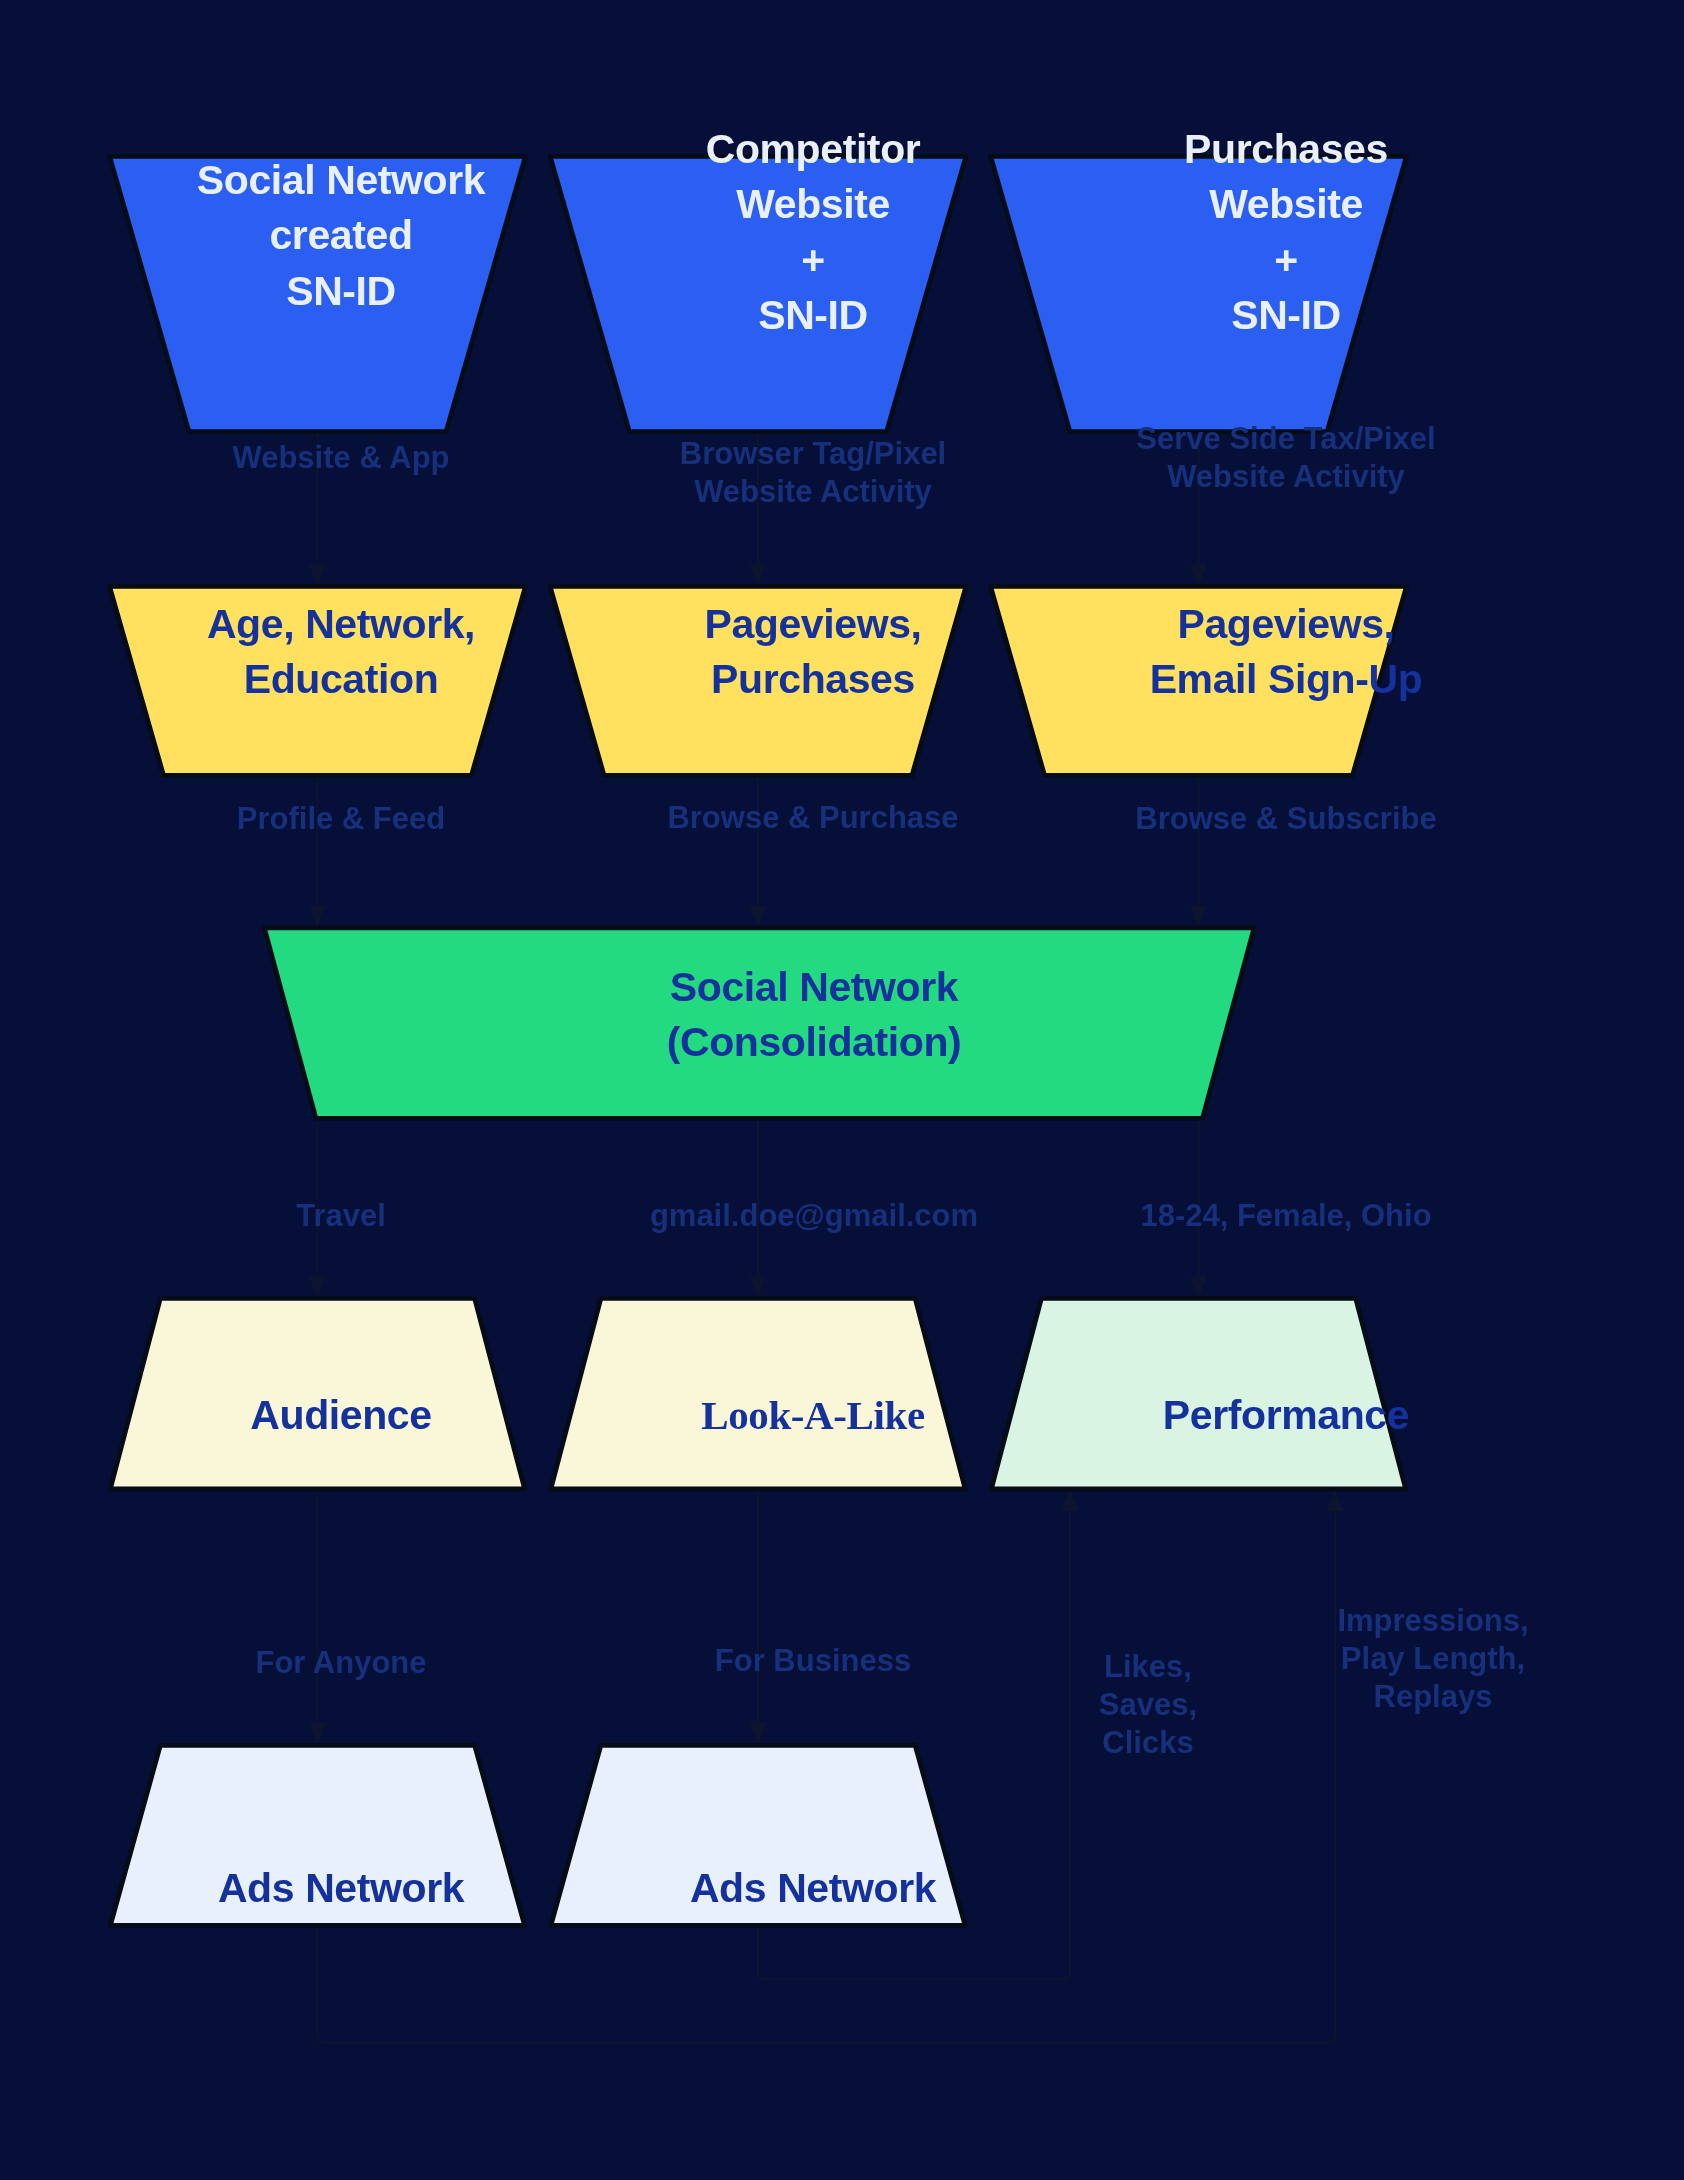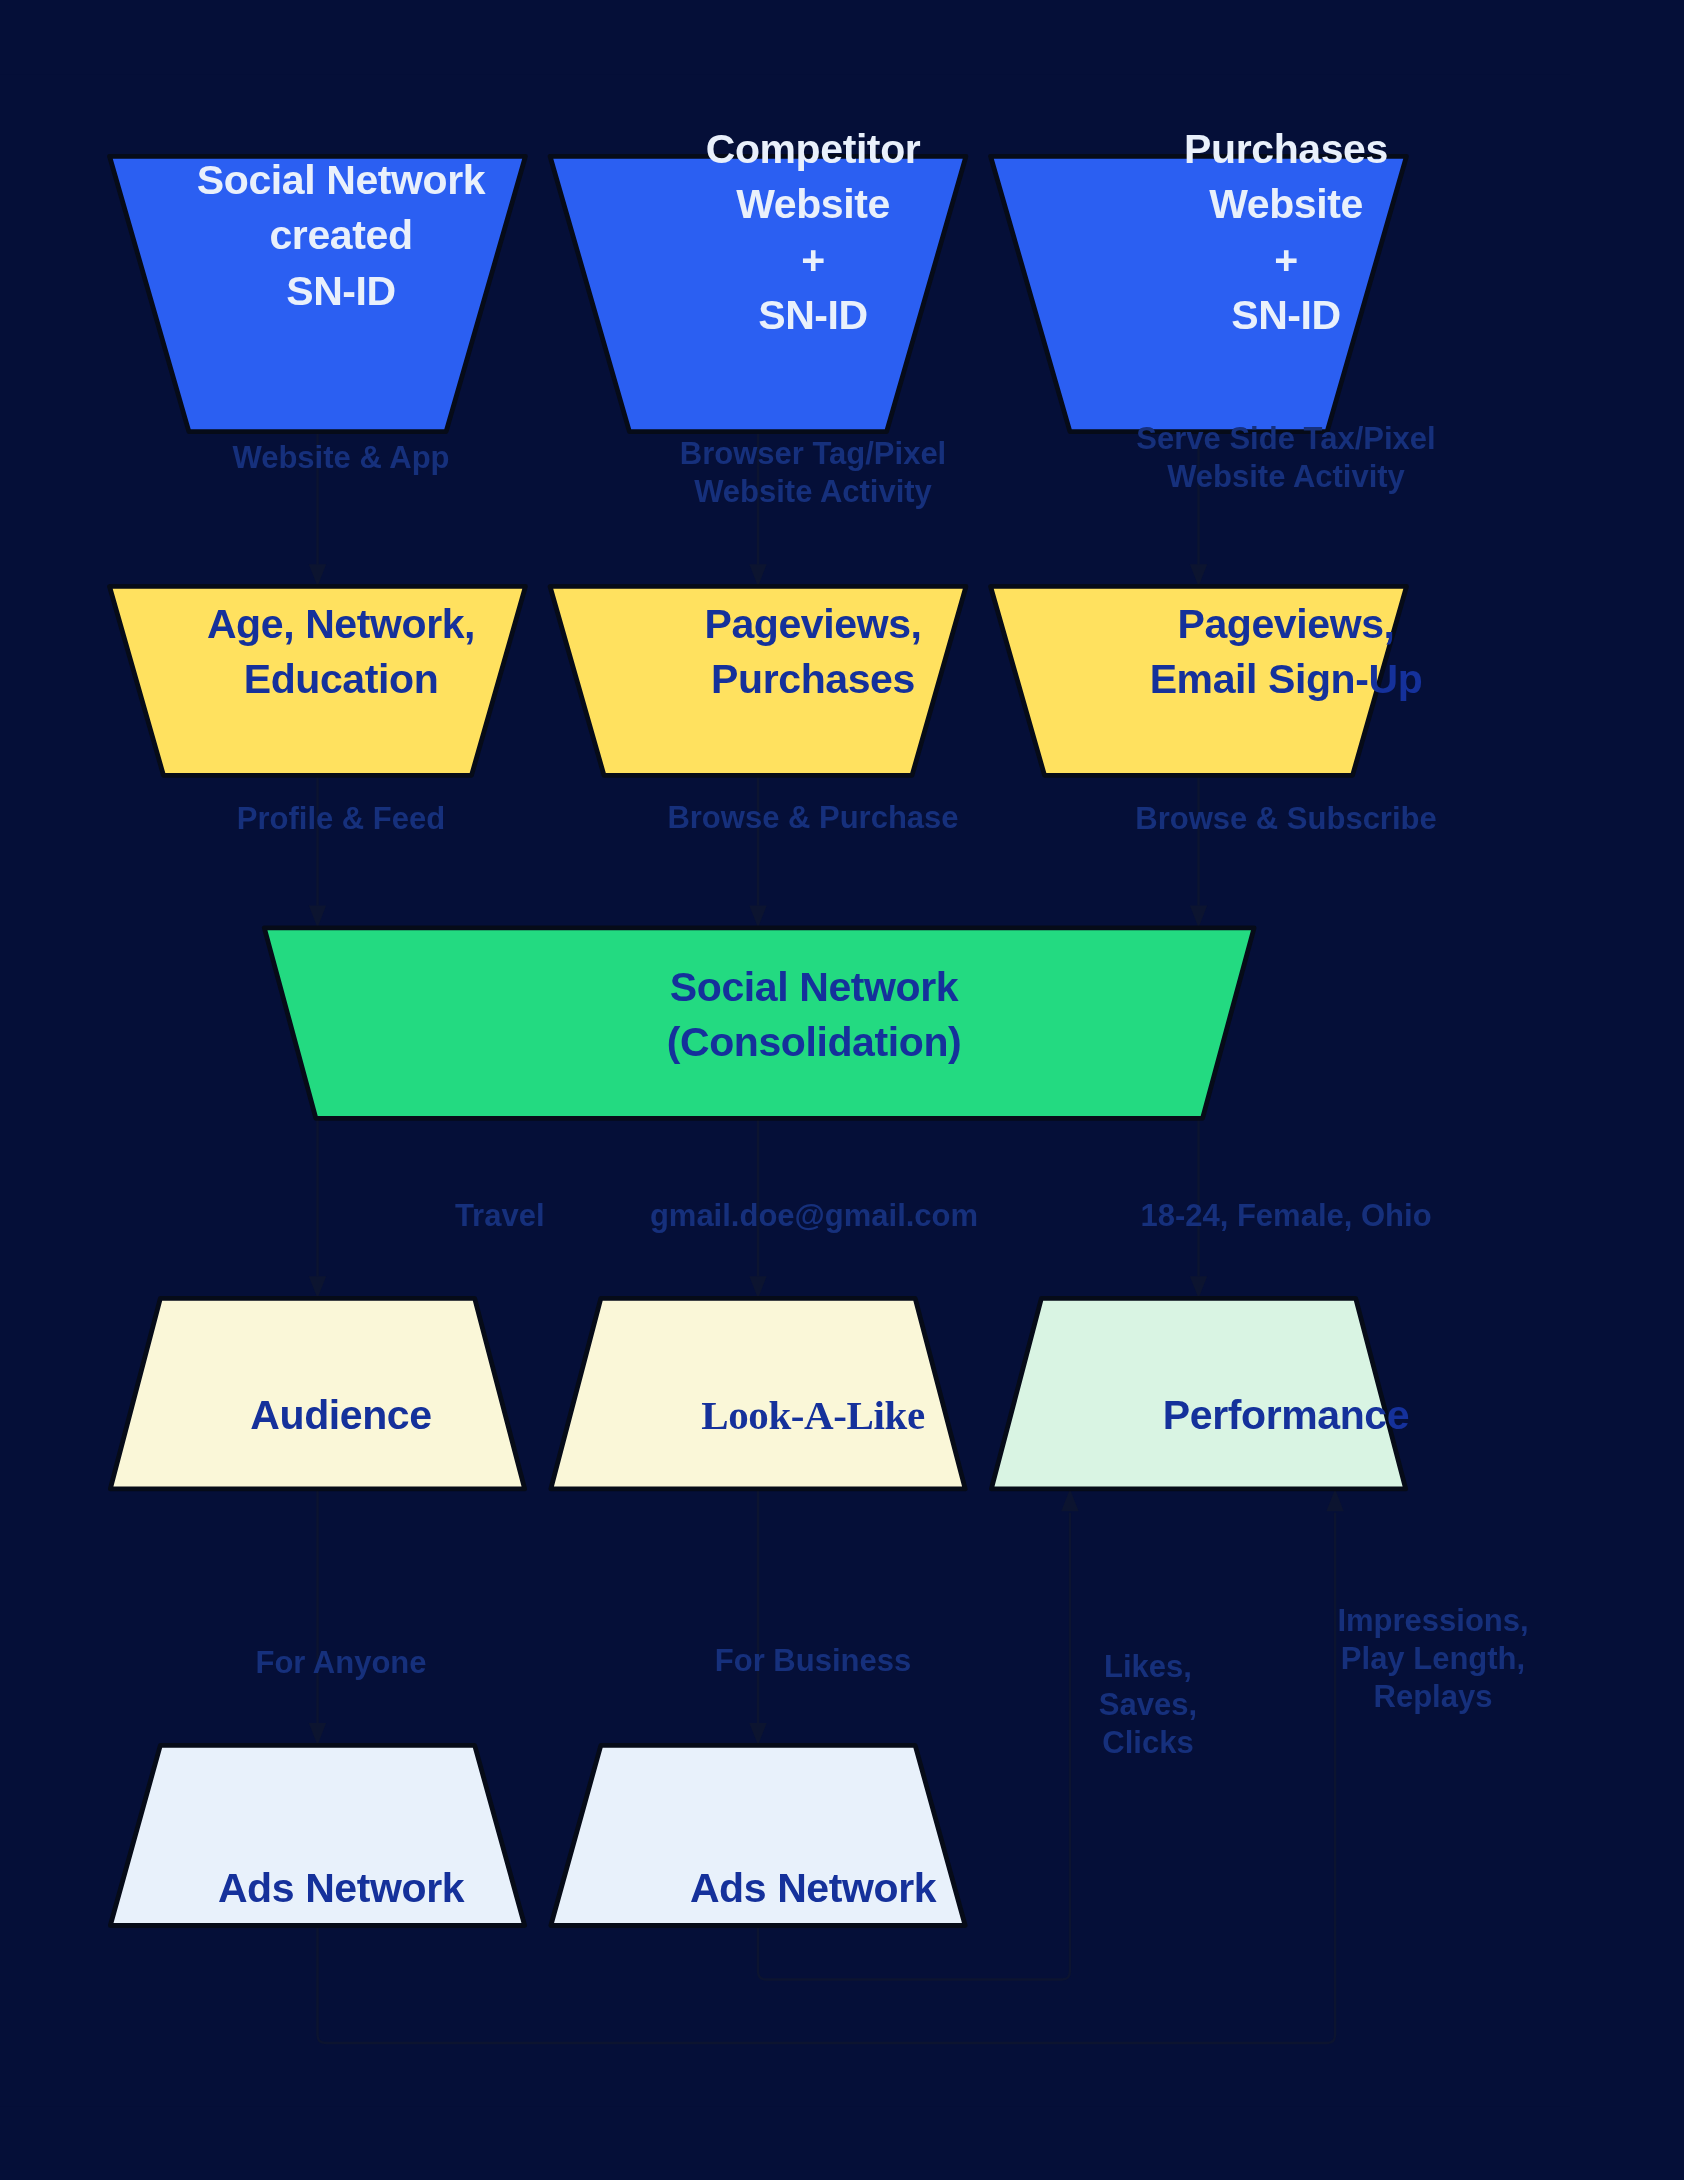--- a/index.html
+++ b/index.html
@@ -144,21 +144,21 @@
   <div class="txt edge-text" style="left: 341px; top: 458px; color: rgb(22, 48, 124);">Website &amp; App</div>
   <div class="txt edge-text" style="left: 813px; top: 457px; color: rgb(22, 48, 124); margin-top: 16px;">Browser Tag/Pixel
 Website Activity</div>
   <div class="txt edge-text" style="left: 1286px; top: 458px; color: rgb(22, 48, 124);">Serve Side Tax/Pixel
 Website Activity</div>
 
   <div class="txt edge-text" style="left: 341px; top: 819px; color: rgb(22, 48, 124);">Profile &amp; Feed</div>
   <div class="txt edge-text" style="left: 813px; top: 818px; color: rgb(22, 48, 124);">Browse &amp; Purchase</div>
   <div class="txt edge-text" style="left: 1286px; top: 819px; color: rgb(22, 48, 124);">Browse &amp; Subscribe</div>
 
-  <div class="txt edge-text" style="left: 323px; top: 1216px; color: rgb(22, 48, 124); text-align: right;">Travel</div>
+  <div class="txt edge-text" style="left: 341px; top: 1216px; color: rgb(22, 48, 124);">Travel</div>
   <div class="txt edge-text" style="left: 814px; top: 1216px; color: rgb(22, 48, 124);">gmail.doe@gmail.com</div>
   <div class="txt edge-text" style="left: 1286px; top: 1216px; color: rgb(22, 48, 124);">18-24, Female, Ohio</div>
 
   <div class="txt edge-text" style="left: 341px; top: 1663px; color: rgb(22, 48, 124);">For Anyone</div>
   <div class="txt edge-text" style="left: 813px; top: 1661px; color: rgb(22, 48, 124);">For Business</div>
   <div class="txt edge-text" style="left: 1148px; top: 1661px; color: rgb(22, 48, 124); margin-top: 44px;">Likes,
 Saves,
 Clicks</div>
   <div class="txt edge-text" style="left: 1433px; top: 1659px; color: rgb(22, 48, 124);">Impressions,
 Play Length,

